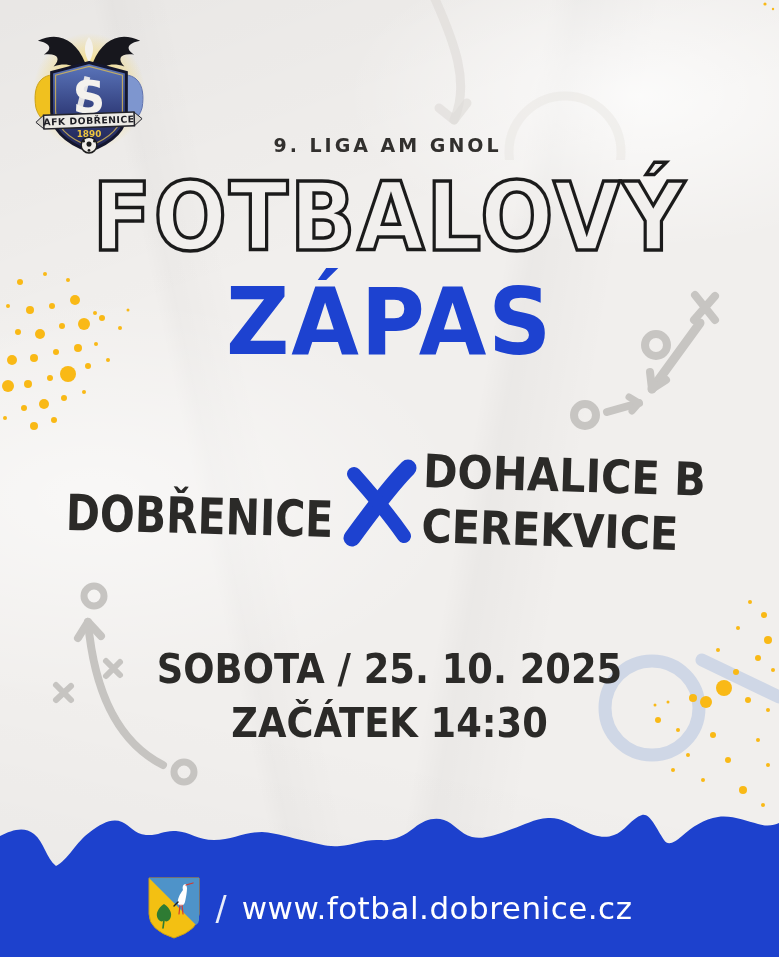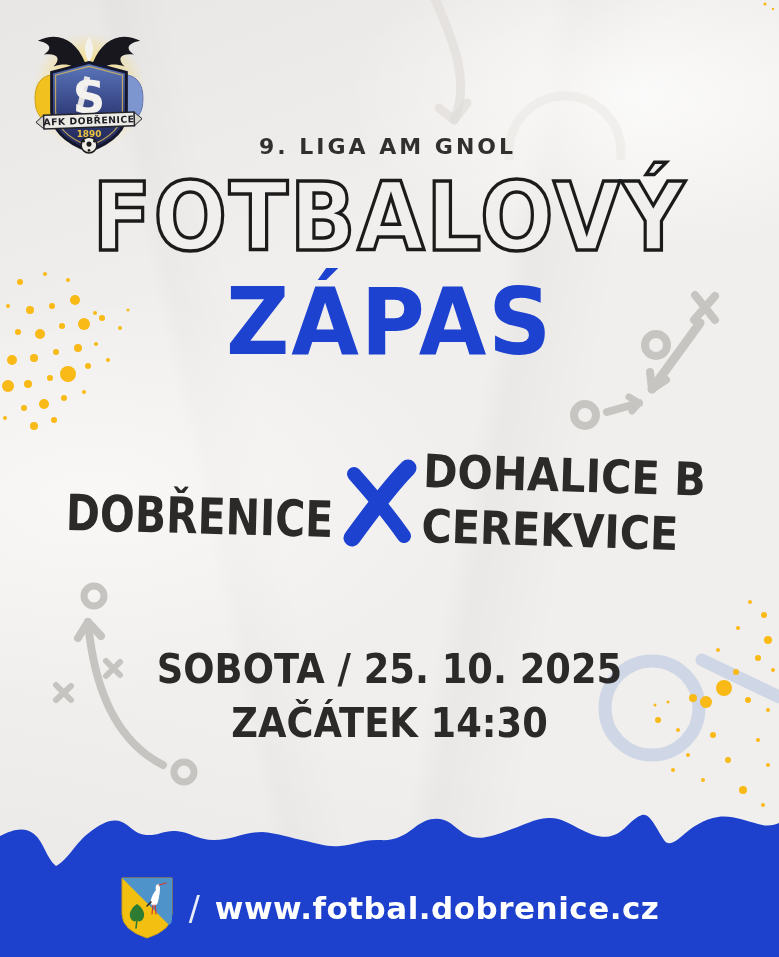--- a/index.html
+++ b/index.html
@@ -14,21 +14,21 @@
       radial-gradient(ellipse 420px 220px at 82% 10%, rgba(255,255,255,.75), transparent 70%),
       radial-gradient(ellipse 520px 280px at 12% 52%, rgba(255,255,255,.55), transparent 72%),
       linear-gradient(160deg, rgba(0,0,0,.035), transparent 30%),
       linear-gradient(12deg, rgba(0,0,0,.03), transparent 26%),
       linear-gradient(100deg, transparent 58%, rgba(0,0,0,.028) 61%, transparent 70%),
       linear-gradient(78deg, transparent 30%, rgba(0,0,0,.02) 32%, transparent 38%);
   }
   .club-crest{position:absolute;left:30px;top:26px;width:118px;height:130px;}
   .league{
     position:absolute;top:134px;left:0;right:4px;text-align:center;
-    font-size:22px;font-weight:bold;letter-spacing:3px;color:#32302e;
+    font-size:19px;font-weight:bold;letter-spacing:3px;color:#32302e;
   }
   .title-outline{
     position:absolute;top:171px;left:0;right:0;margin:0;text-align:center;
     font-size:94px;line-height:1;font-weight:bold;letter-spacing:2px;
     color:#f1efed;-webkit-text-stroke:3.5px #1b1b1b;
     transform:scaleX(.92);transform-origin:center;white-space:nowrap;
   }
   .title-blue{
     position:absolute;top:272px;left:0;right:0;margin:0;text-align:center;
     font-size:92px;line-height:1.1;font-weight:bold;letter-spacing:2px;
@@ -50,21 +50,21 @@
     font-size:40px;transform:scaleX(.92);transform-origin:center;white-space:nowrap;
   }
   .date-line{top:646px;}
   .time-line{top:700px;}
   .wave{position:absolute;left:0;bottom:0;width:779px;height:167px;}
   .footer-content{
     position:absolute;left:0;right:0;bottom:14px;height:70px;
     display:flex;align-items:center;justify-content:center;gap:15px;
   }
   .slash{color:#e9edf9;font-size:33px;font-weight:400;}
-  .url{color:#ffffff;font-size:31px;font-weight:bold;letter-spacing:.5px;}
+  .url{color:#ffffff;font-size:31px;font-weight:normal;letter-spacing:.5px;}
   .abs{position:absolute;}
 </style>
 </head>
 <body>
 
 <div class="poster">
 
   <div class="paper"></div>
 
   <svg class="abs" style="left:360px;top:0;" width="320" height="160" viewBox="0 0 320 160">

